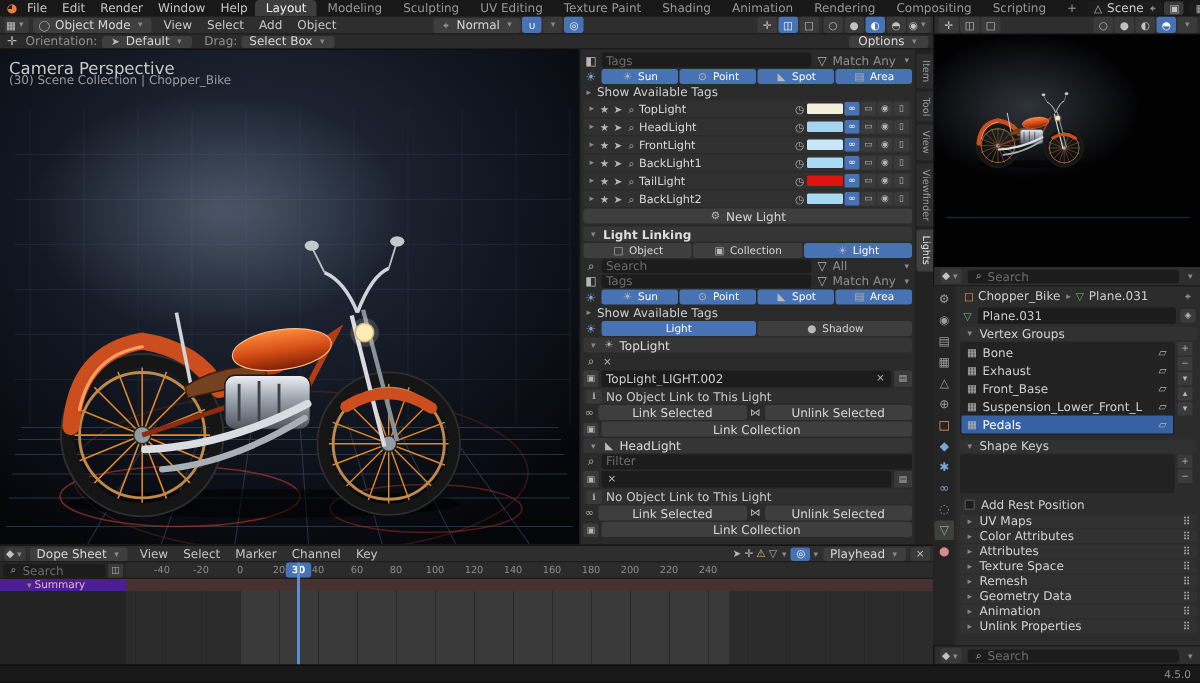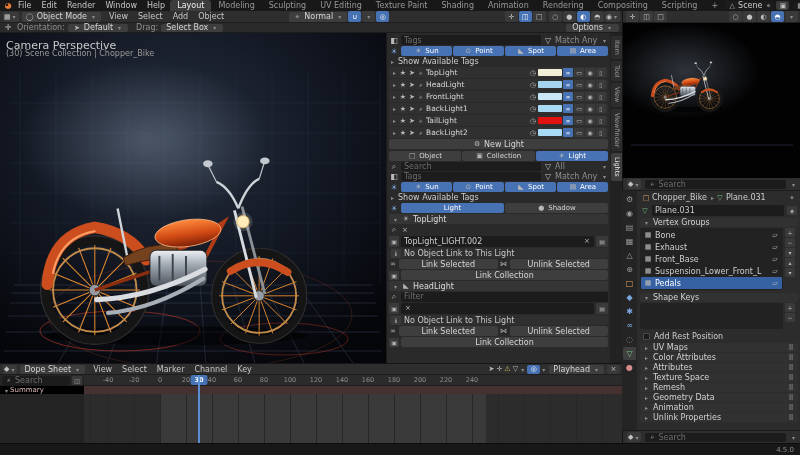--- a/index.html
+++ b/index.html
@@ -415,20 +415,24 @@
     <span class="mini">▭</span>
       <span class="mini">◉</span>
       <span class="mini">▯</span>
   </div>
 
   <div class="btn f" style="height:10px;margin-bottom:2px">
     <span class="ic sm">⚙</span>
     <span>New Light</span>
   </div>
 
+  <div class="hdr">
+    <span class="car">▾</span>
+    <span style="font-weight:bold">Light Linking</span>
+  </div>
   <div class="prow">
     <div class="seg">
       <span class="btn">
           <span class="ic sm">□</span>
           <span>Object</span>
         </span>
       <span class="btn">
           <span class="ic sm">▣</span>
           <span>Collection</span>
         </span>
@@ -796,21 +800,21 @@
     <span class="tick" style="left:258px">140</span>
     <span class="tick" style="left:284px">160</span>
     <span class="tick" style="left:310px">180</span>
     <span class="tick" style="left:336px">200</span>
     <span class="tick" style="left:362px">220</span>
     <span class="tick" style="left:388px">240</span>
     <span class="a" style="left:115px;top:0;transform:translateX(-50%);background:#4772b3;color:#fff;font-size:6.5px;font-weight:bold;border-radius:2px;padding:1px 4px">30</span>
   </div>
 
   <div class="a f nw" style="left:0;top:22px;width:622px;height:8px;background:rgba(190,70,70,0.18)">
-    <span class="f nw" style="width:84px;height:100%;background:#000000;padding:0 3px">
+    <span class="f nw" style="width:84px;height:100%;background:#4c1d95;padding:0 16px">
       <span class="car">▾</span>
       <span style="font-size:7px;color:#e0baba">Summary</span>
     </span>
   </div>
 
   <div class="a" style="left:0;top:30px;width:622px;height:50px;background:#2c2c2c;overflow:hidden">
     <div class="a" style="left:160px;top:0;width:326px;height:50px;background:#3a3a3a"></div>
     <div class="a" style="left:84px;top:0;width:538px;height:50px;background-image:repeating-linear-gradient(90deg,#272727 0,#272727 1px,transparent 1px,transparent 26px);background-position-x:24px"></div>
     <div class="a" style="left:0;top:0;width:84px;height:50px;background:#232323"></div>
   </div>

